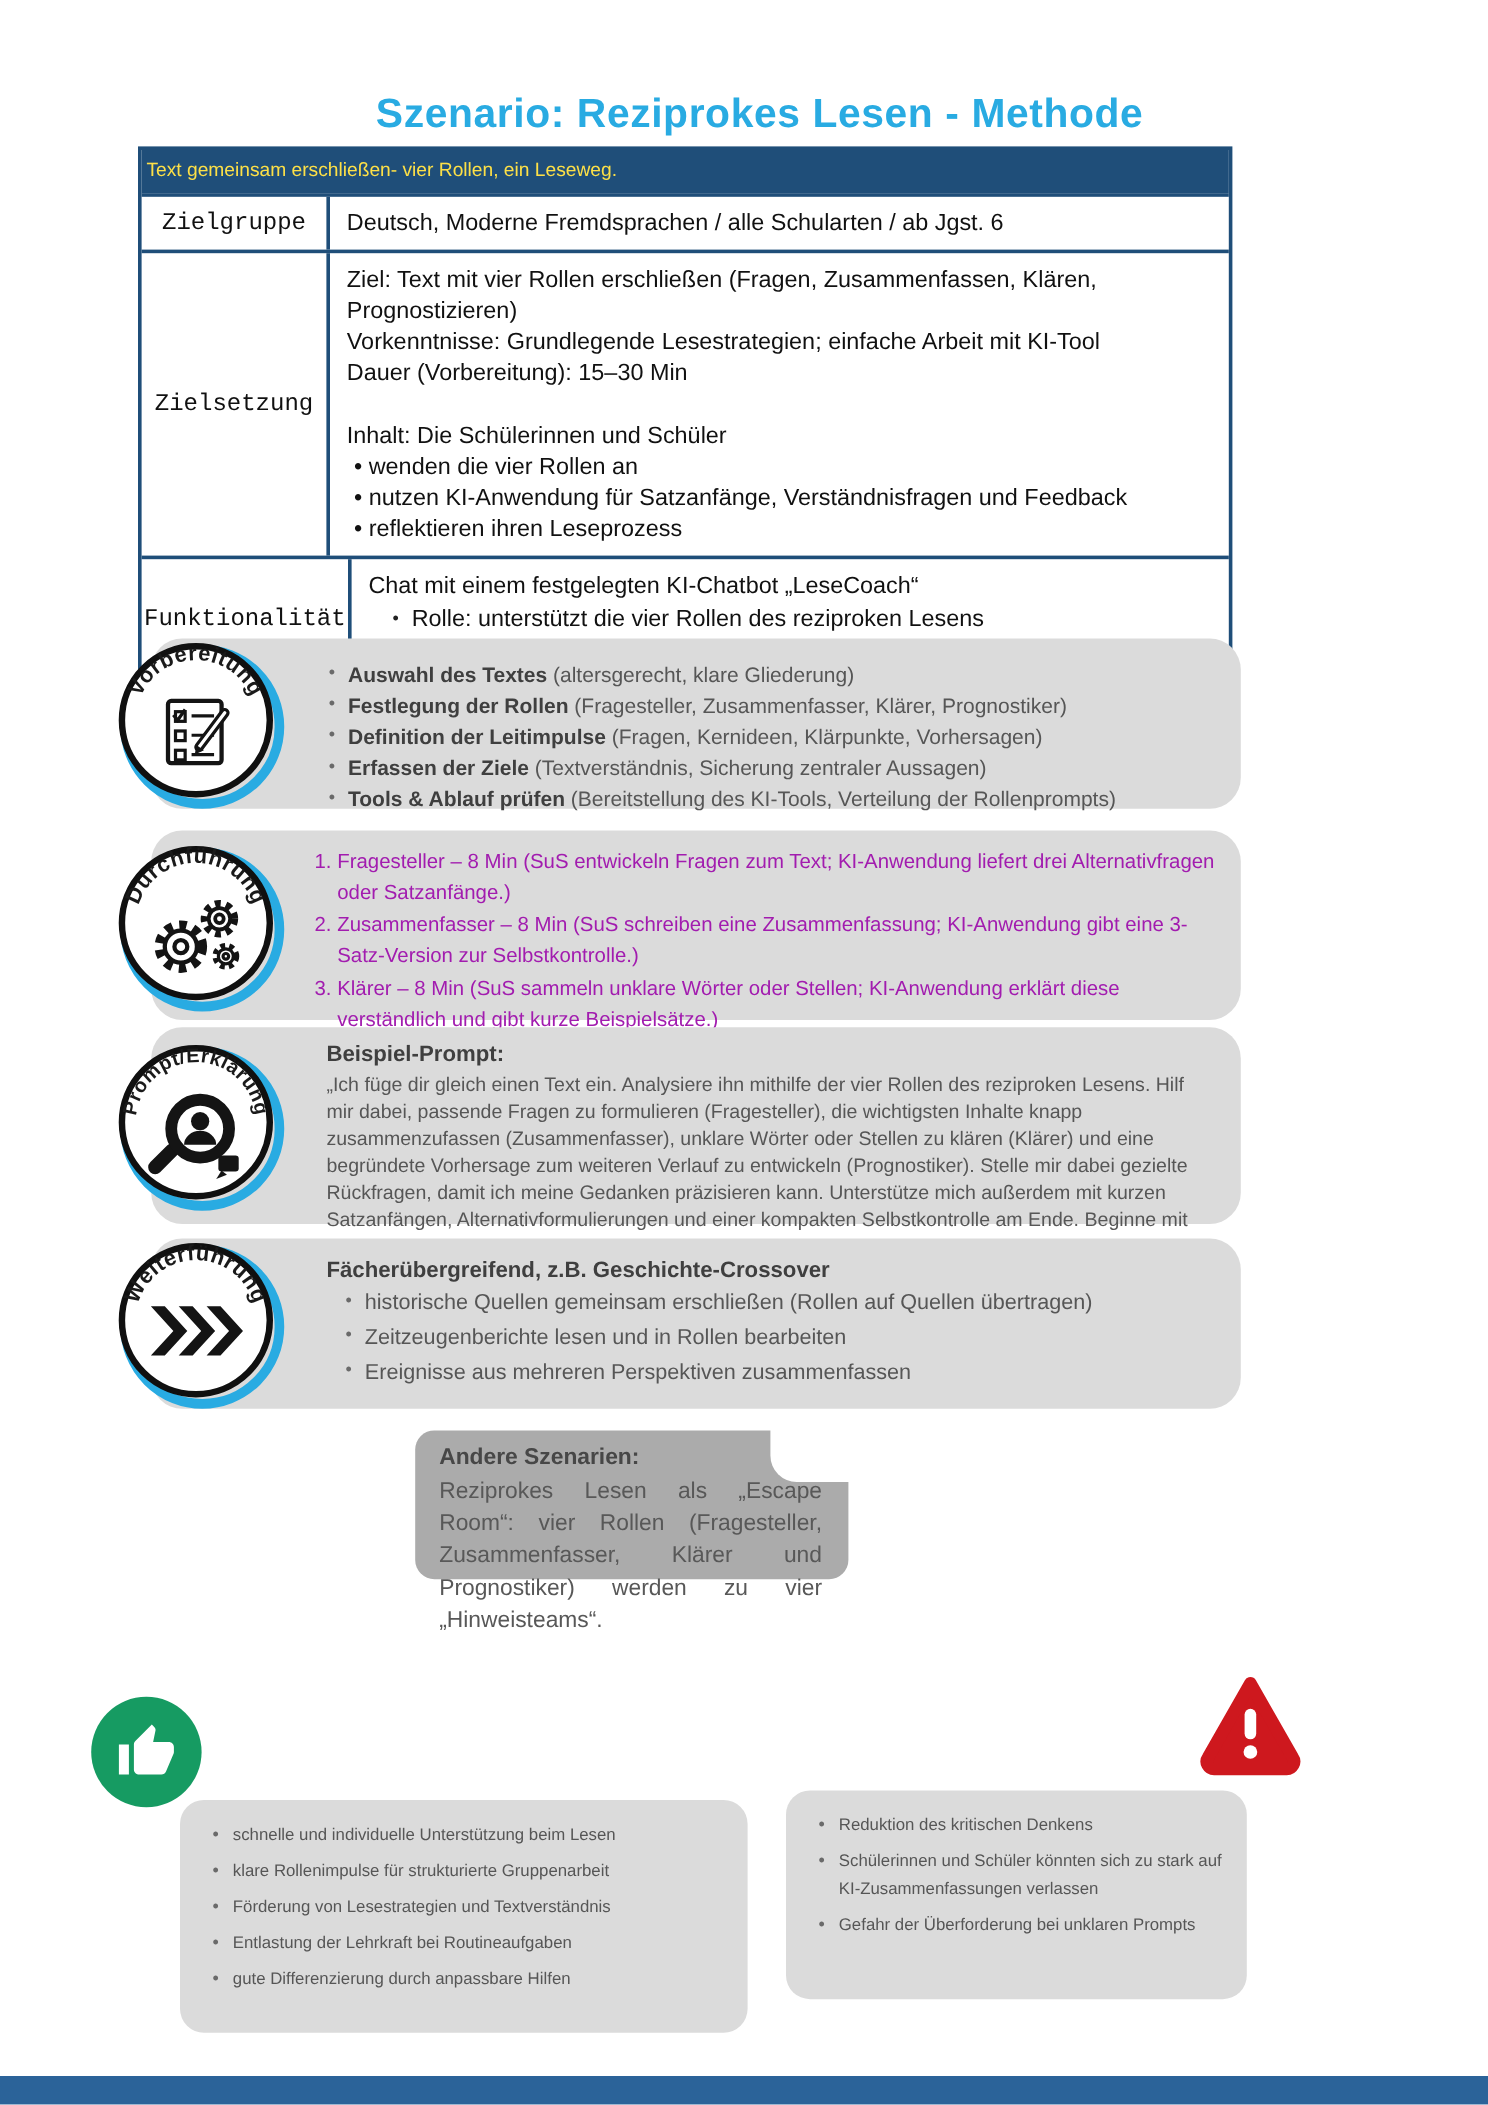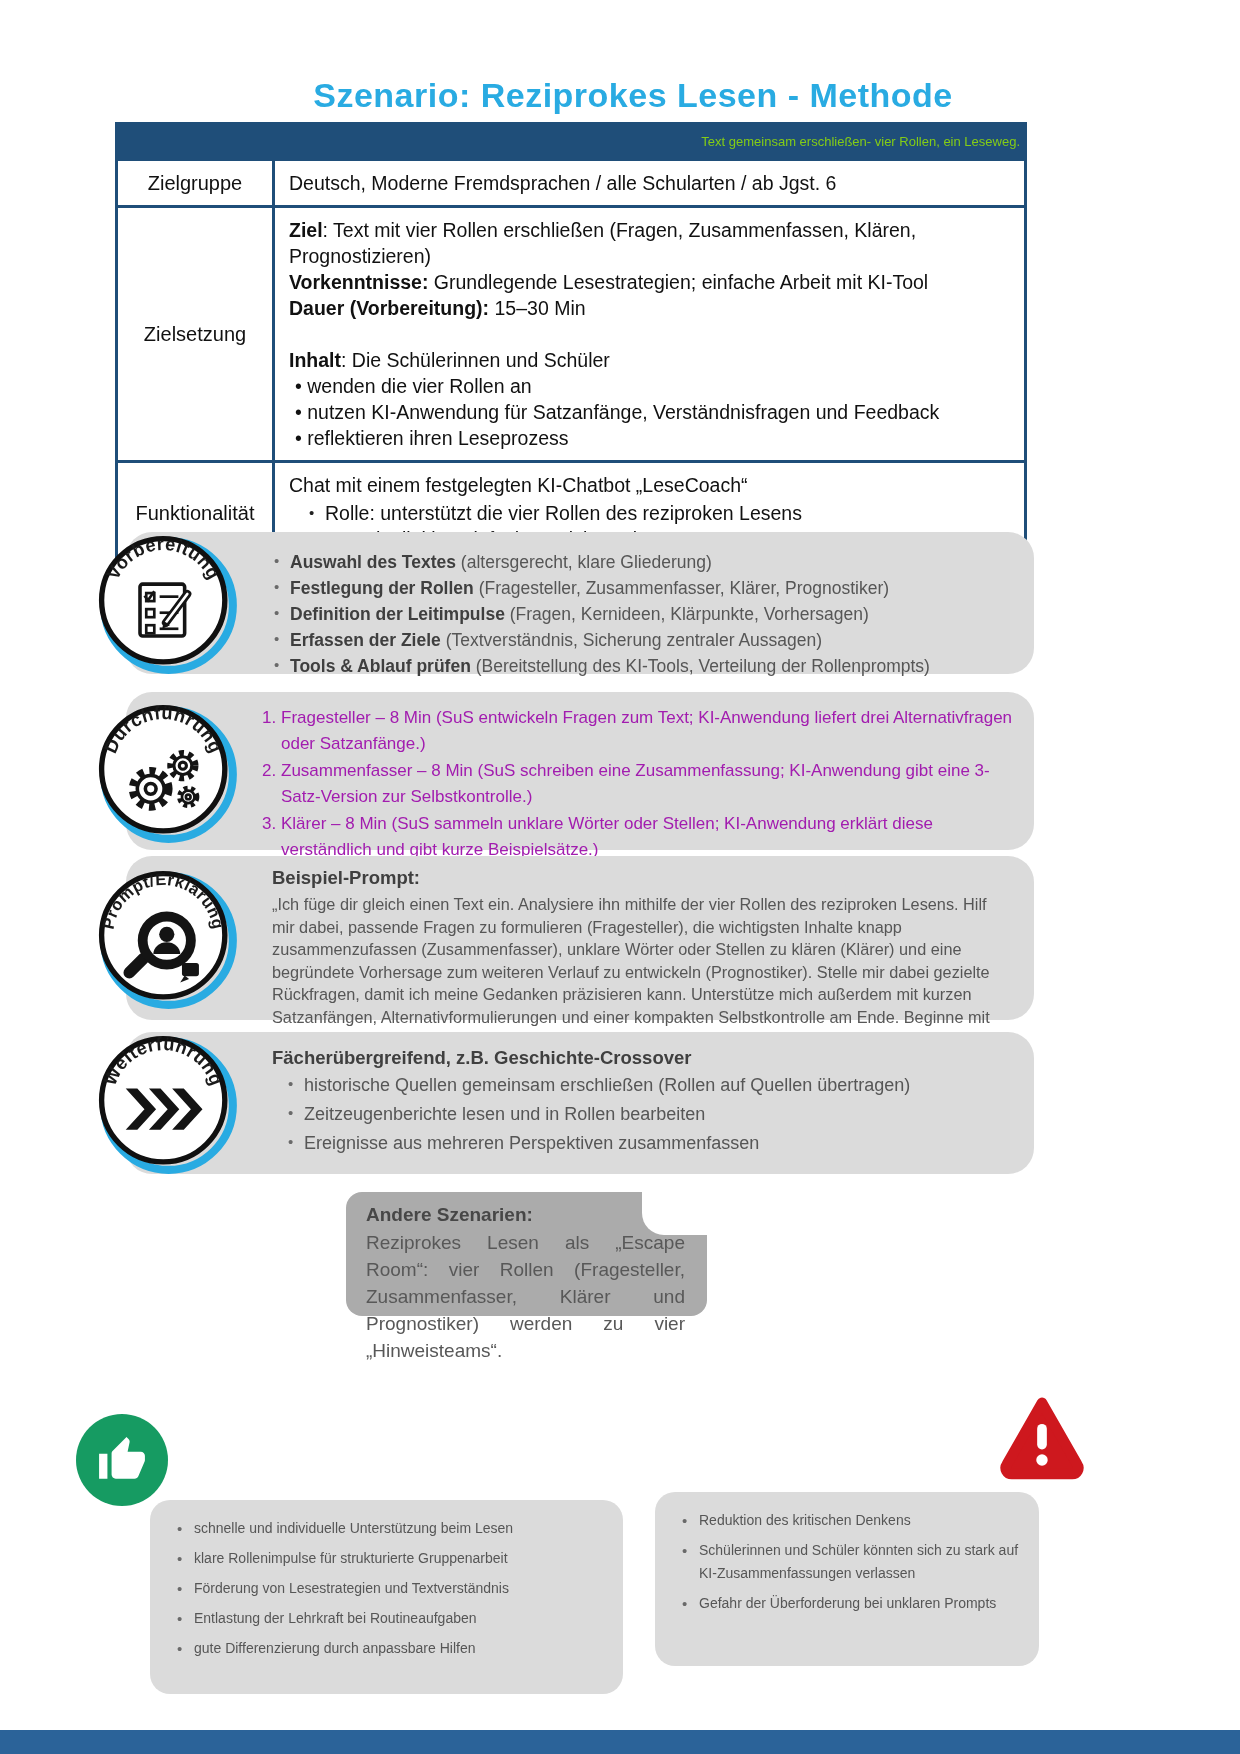--- a/index.html
+++ b/index.html
@@ -6,28 +6,28 @@
   #page{position:relative;width:1240px;height:1754px;background:#fff;
         font-family:"Liberation Sans",sans-serif;overflow:hidden;}
 
   
   .title{position:absolute;top:76px;left:0;width:100%;text-align:center;
          font-size:34px;font-weight:bold;color:var(--title_cyan);letter-spacing:.5px;padding-left:13px;}
 
   
   .info-table{position:absolute;left:115px;top:122px;width:912px;
               border:3px solid var(--accent_blue);box-sizing:border-box;background:#fff;}
-  .t-header{background:var(--accent_blue);color:#84cc16;text-align:right;
-            font-size:13px;padding:9px 4px;}
+  .t-header{background:var(--accent_blue);color:#fde047;text-align:left;
+            font-size:16px;padding:9px 4px;}
   .t-row{display:flex;border-top:3px solid var(--accent_blue);}
   .t-label{flex:0 0 150px;border-right:3px solid var(--accent_blue);
            display:flex;align-items:center;justify-content:center;
-           font-size:20px;color:#111;text-align:right;padding:4px 2px;}
+           font-size:20px;color:#111;text-align:right;padding:4px 2px;font-family:Liberation Mono, monospace;}
   .t-content{flex:1;padding:9px 14px;font-size:19.5px;color:#111;line-height:26px;}
-  .t-content .lead{font-weight:bold;}
+  .t-content .lead{font-weight:normal;}
   .blank-line{height:26px;}
   .dotline{padding-left:6px;}
   .dotline::before{content:"• ";}
   .fk-list{margin:0;padding:2px 0 2px 36px;list-style:none;}
   .fk-list li{position:relative;}
   .fk-list li::before{content:"•";position:absolute;left:-16px;top:0;color:#222;font-size:15px;}
 
   
   .section{position:absolute;left:126px;width:908px;background:var(--section_gray);
            border-radius:26px;box-sizing:border-box;}

